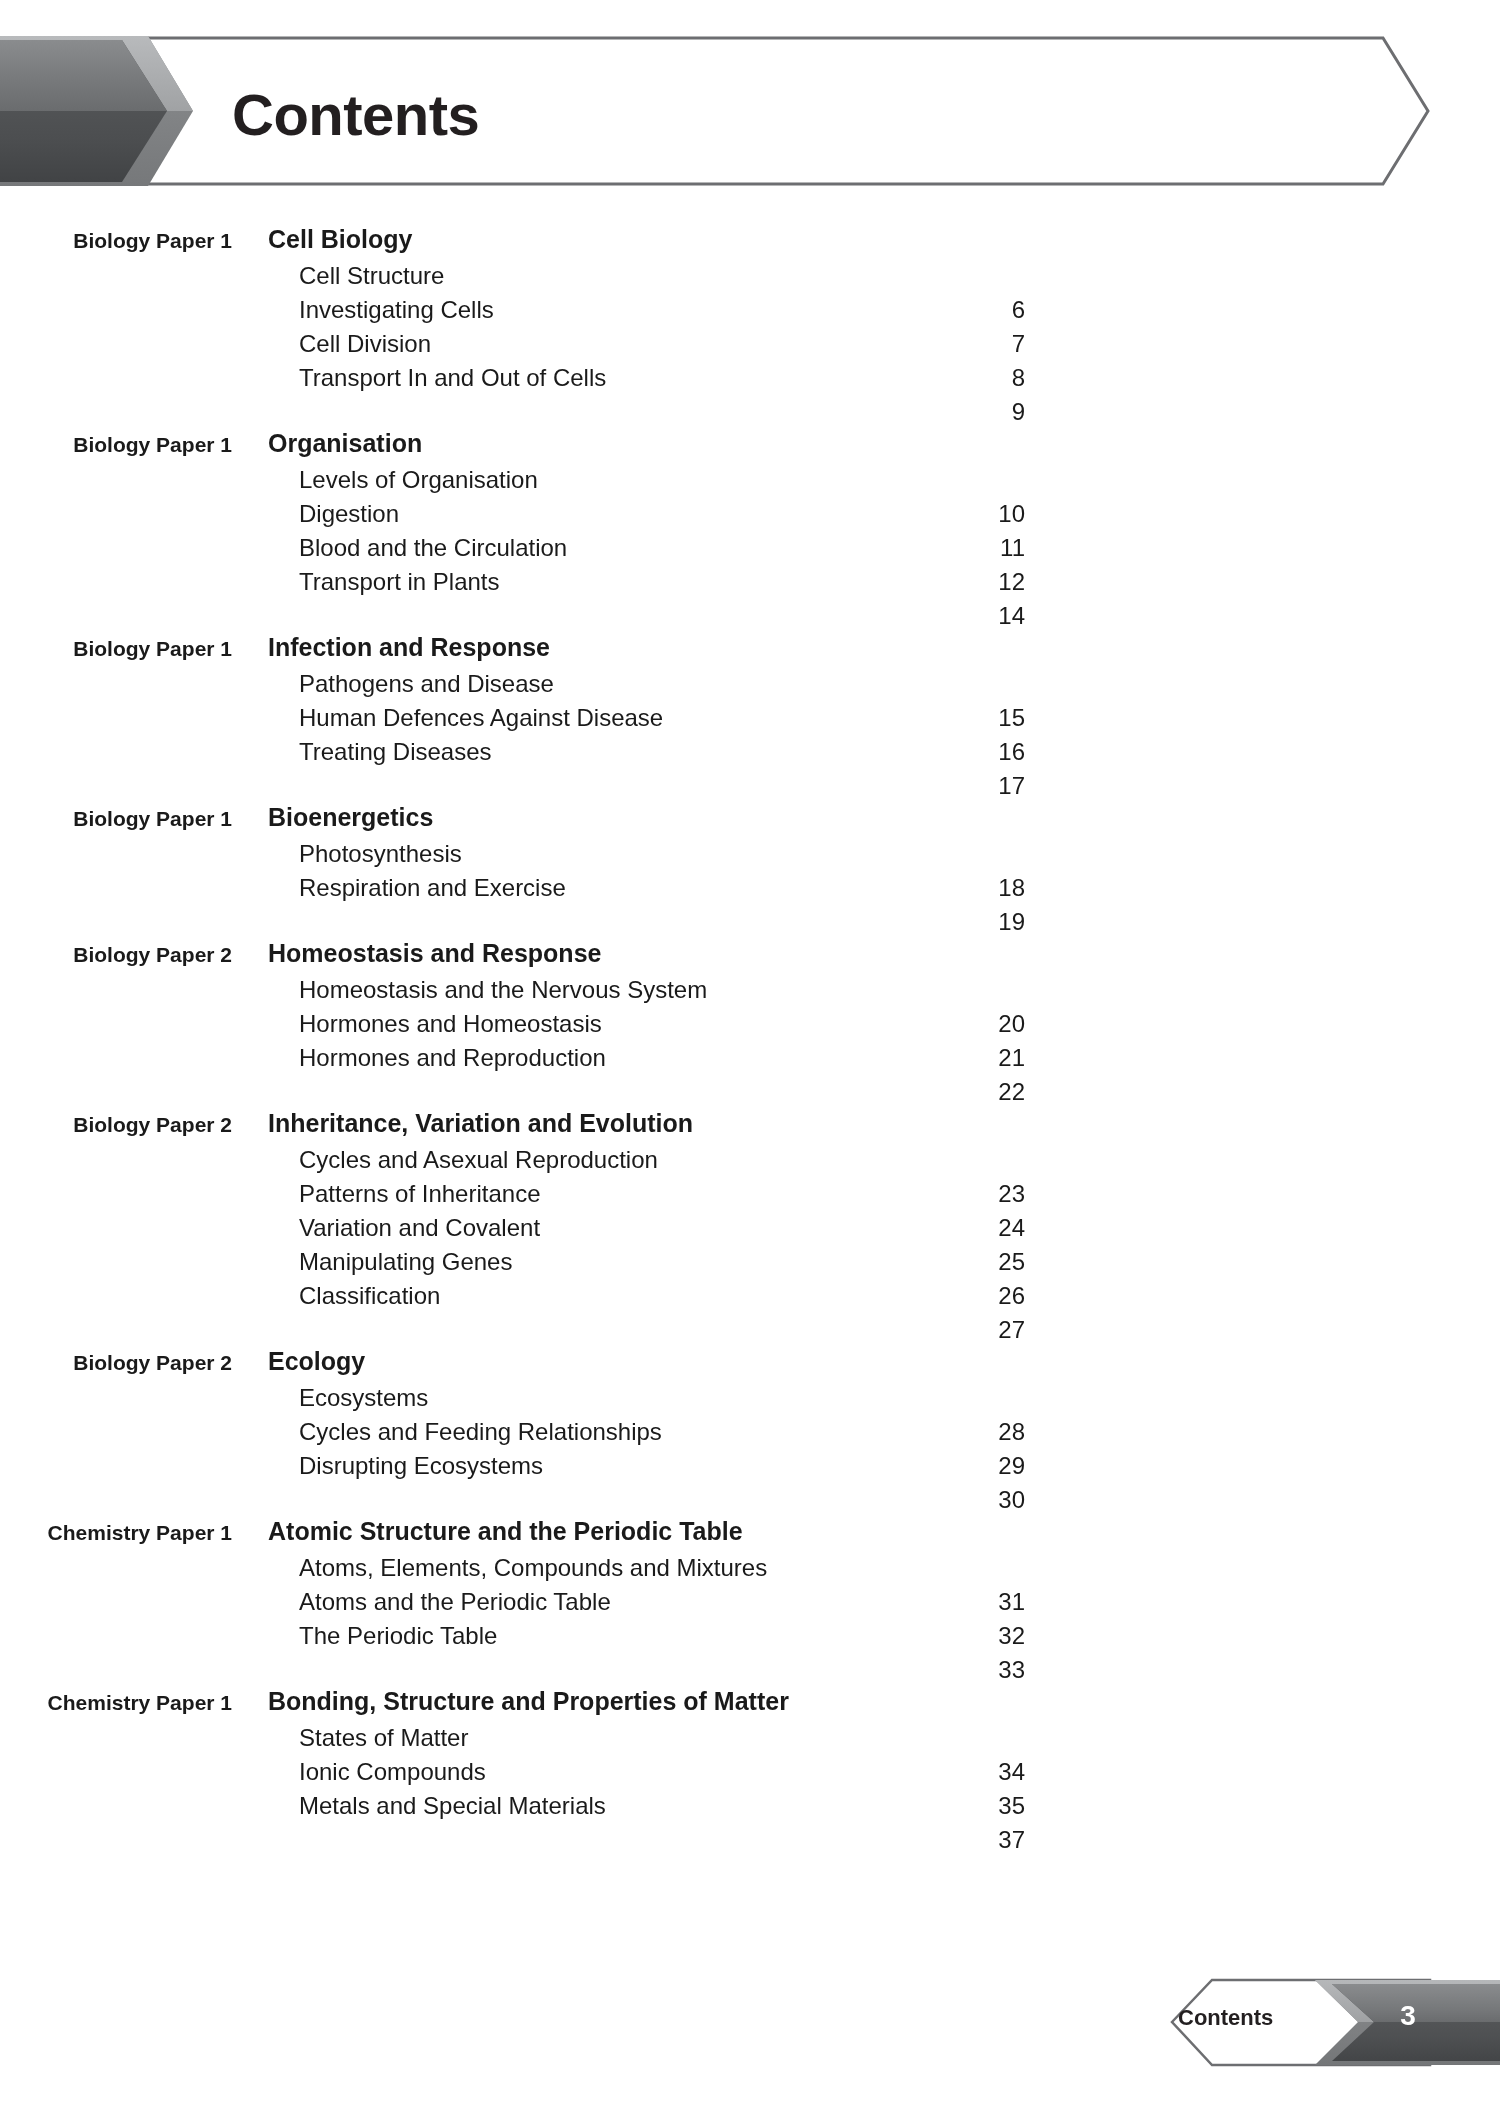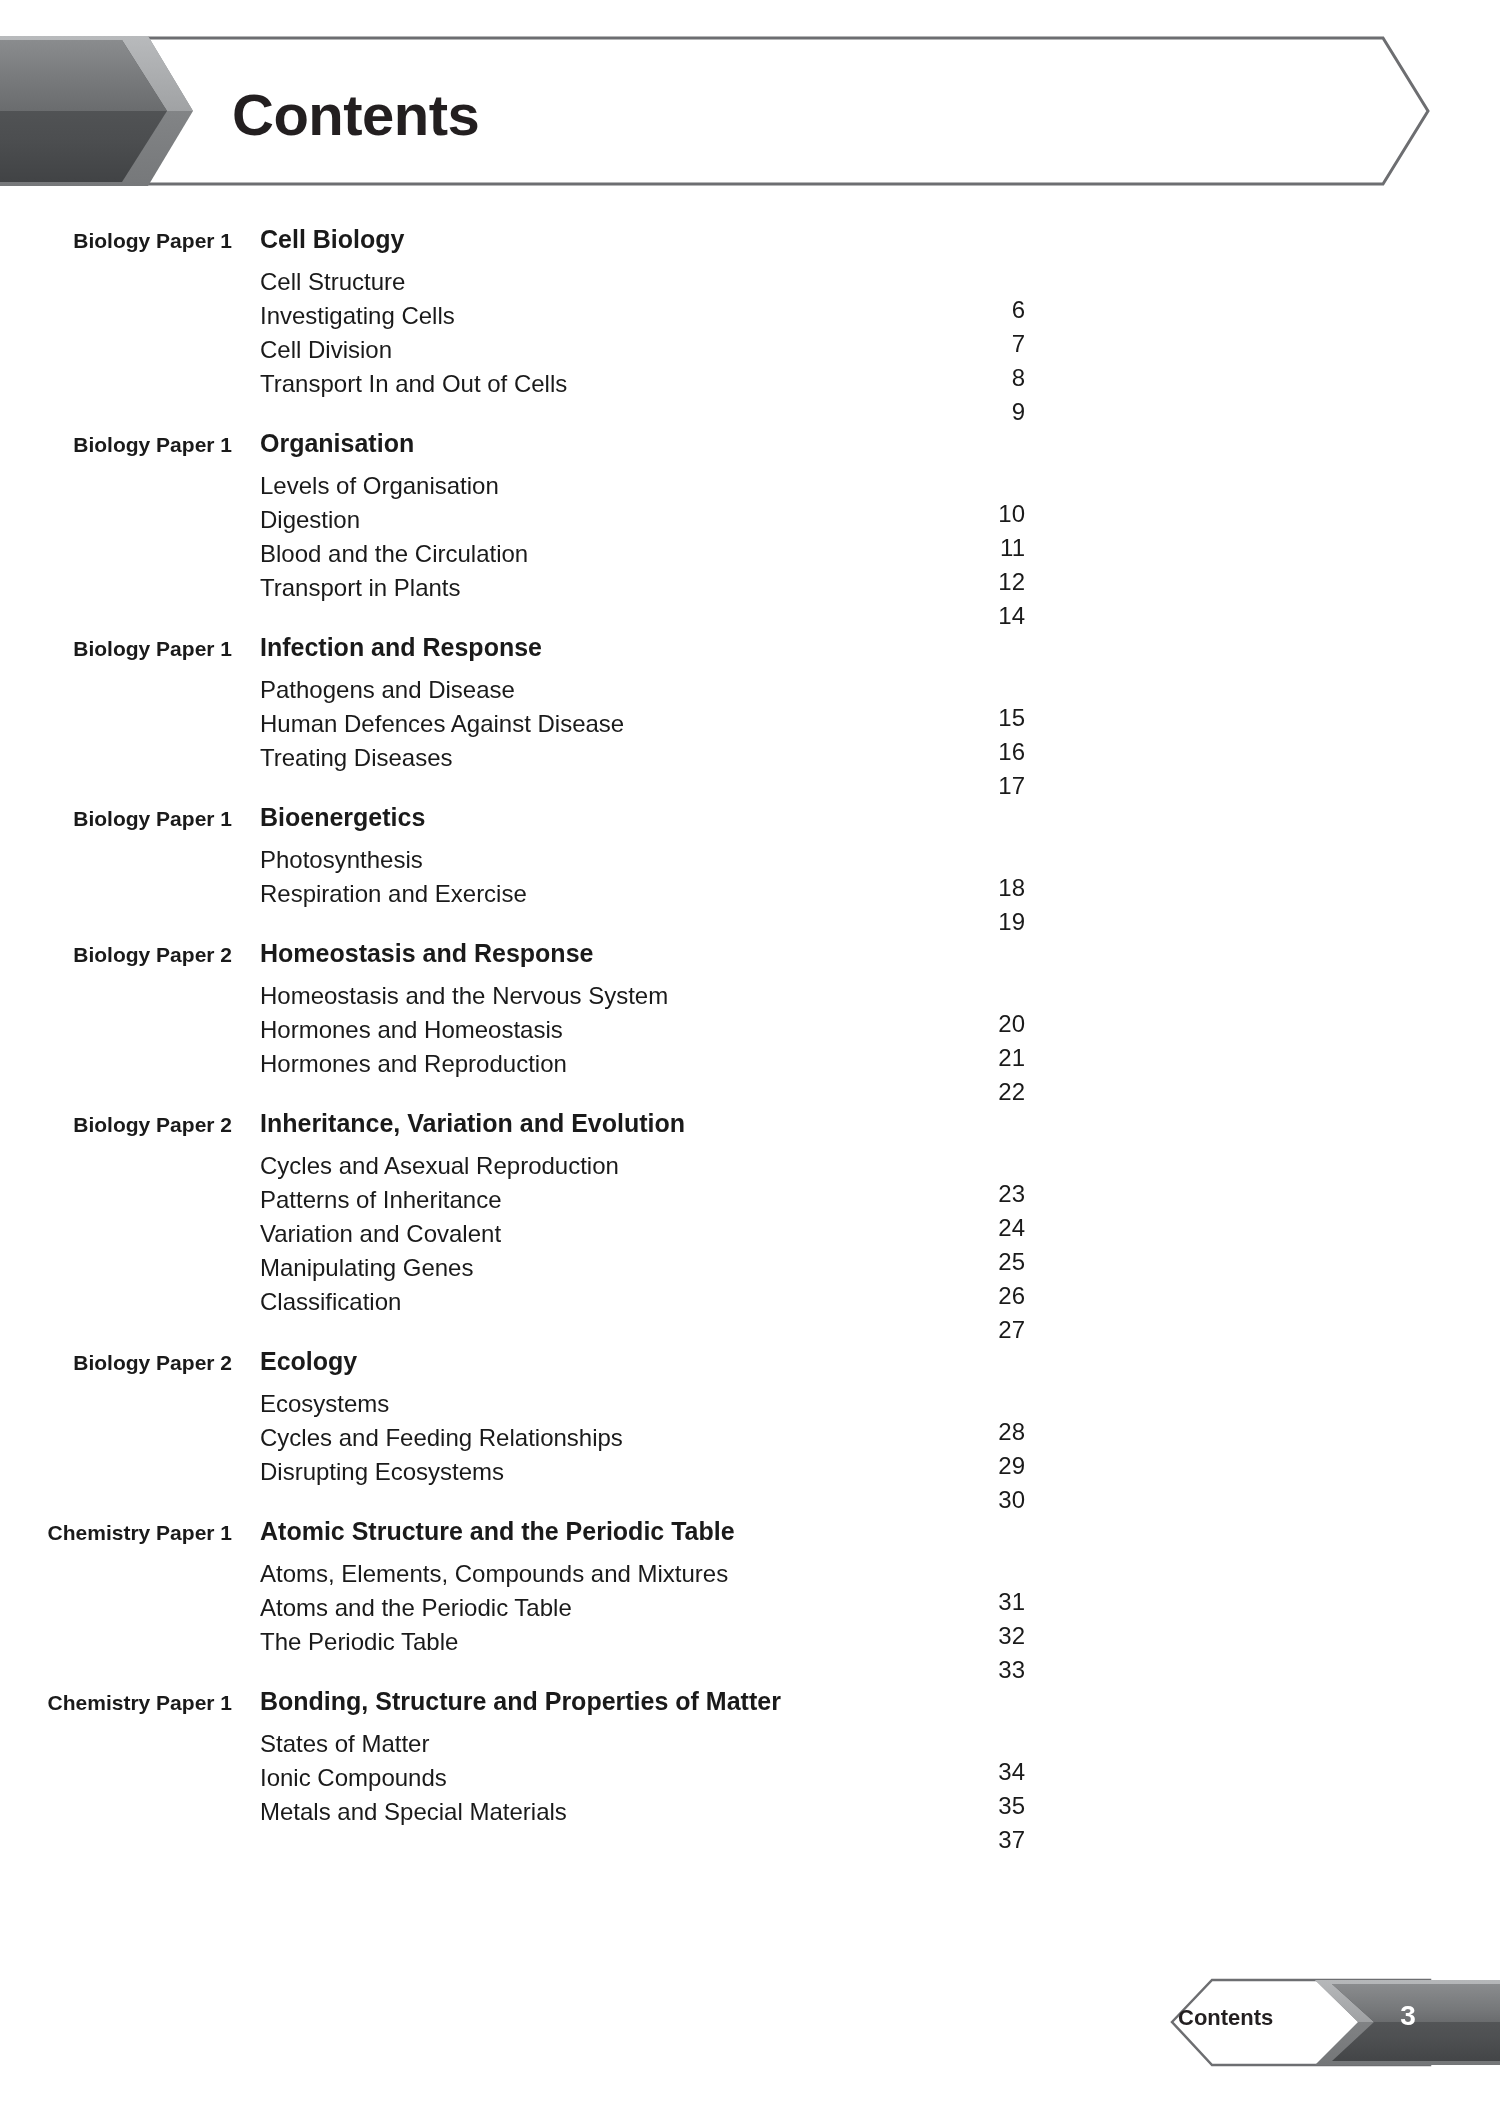--- a/index.html
+++ b/index.html
@@ -62,33 +62,34 @@
     width: 232px;
     text-align: right;
     font-size: 21px;
     font-weight: bold;
     color: #1a1a1a;
     white-space: nowrap;
     padding-right: 0;
     flex: 0 0 232px;
   }
   .section-title {
-    margin-left: 28px;
+    margin-left: 36px;
     font-size: 25px;
     font-weight: bold;
     color: #1a1a1a;
     white-space: nowrap;
   }
   .entries {
     margin-top: 3px;
   }
   .entry {
     display: flex;
-    align-items: flex-end;
+    align-items: flex-start;
     height: 34px;
+    padding-left: 39px;
   }
   .entry-spacer {
     flex: 0 0 232px;
   }
   .entry-title {
     margin-left: 28px;
     font-size: 24px;
     color: #1a1a1a;
     white-space: nowrap;
     flex: 1 1 auto;

